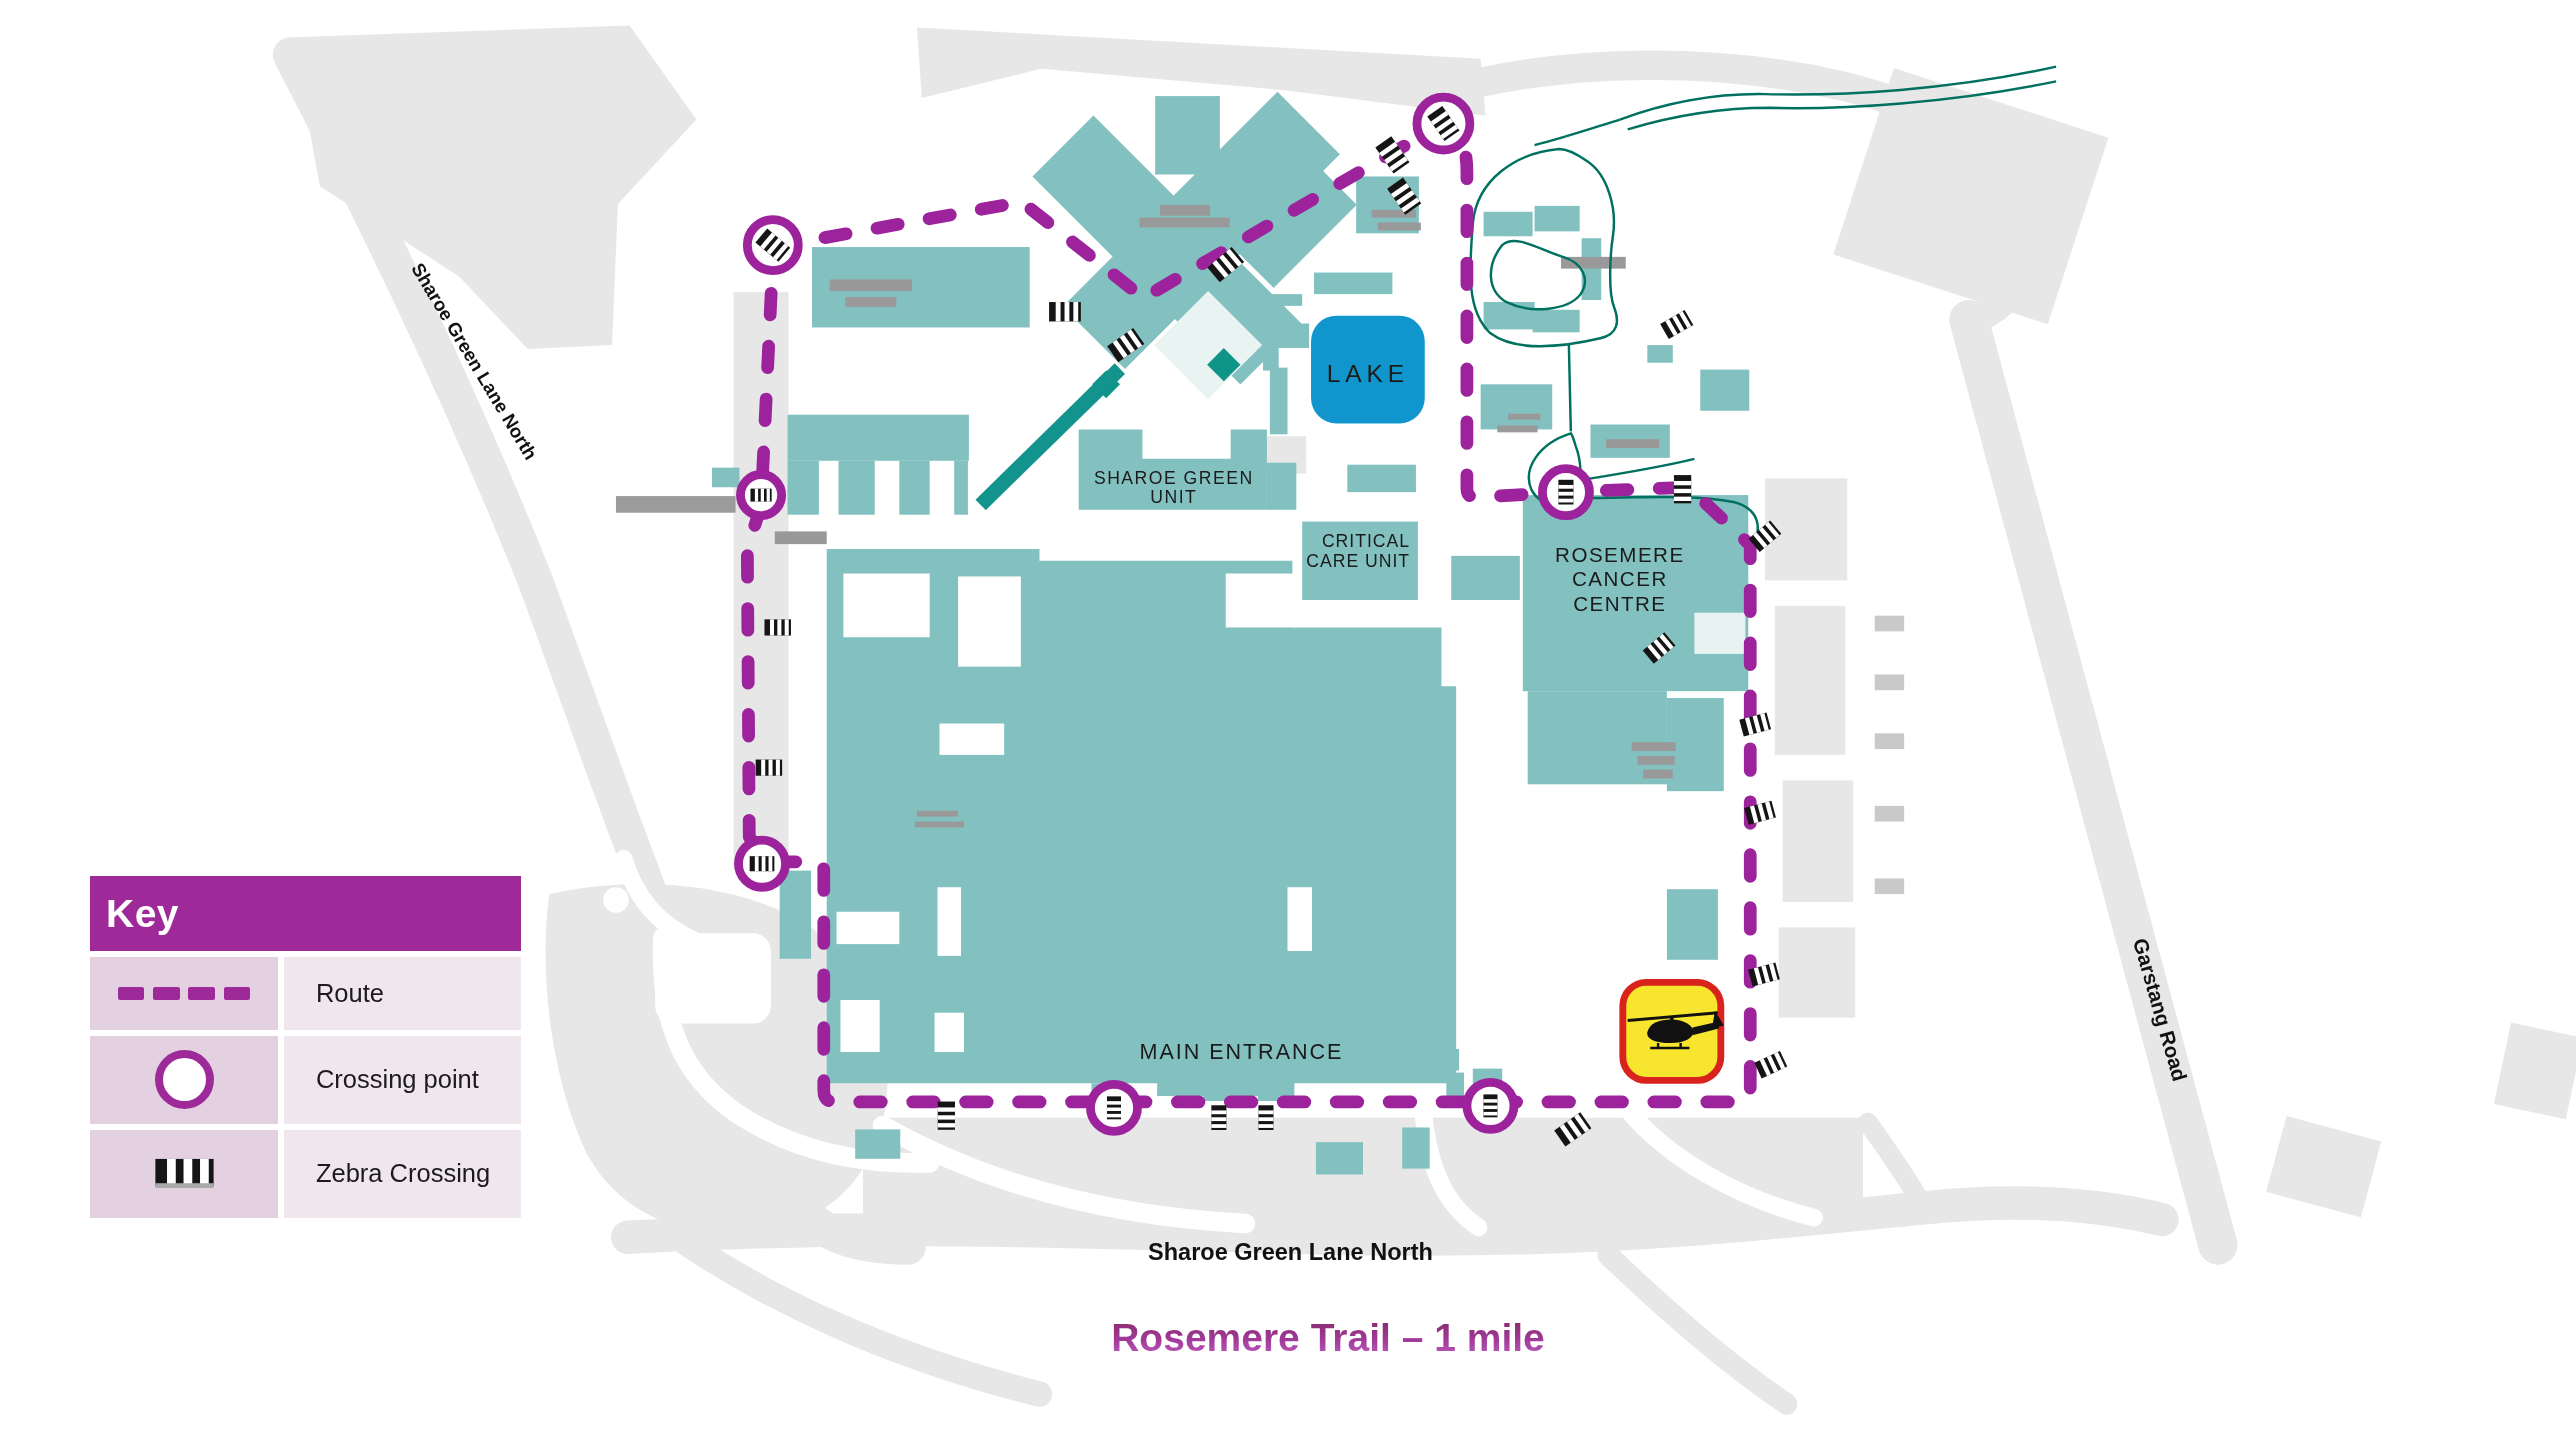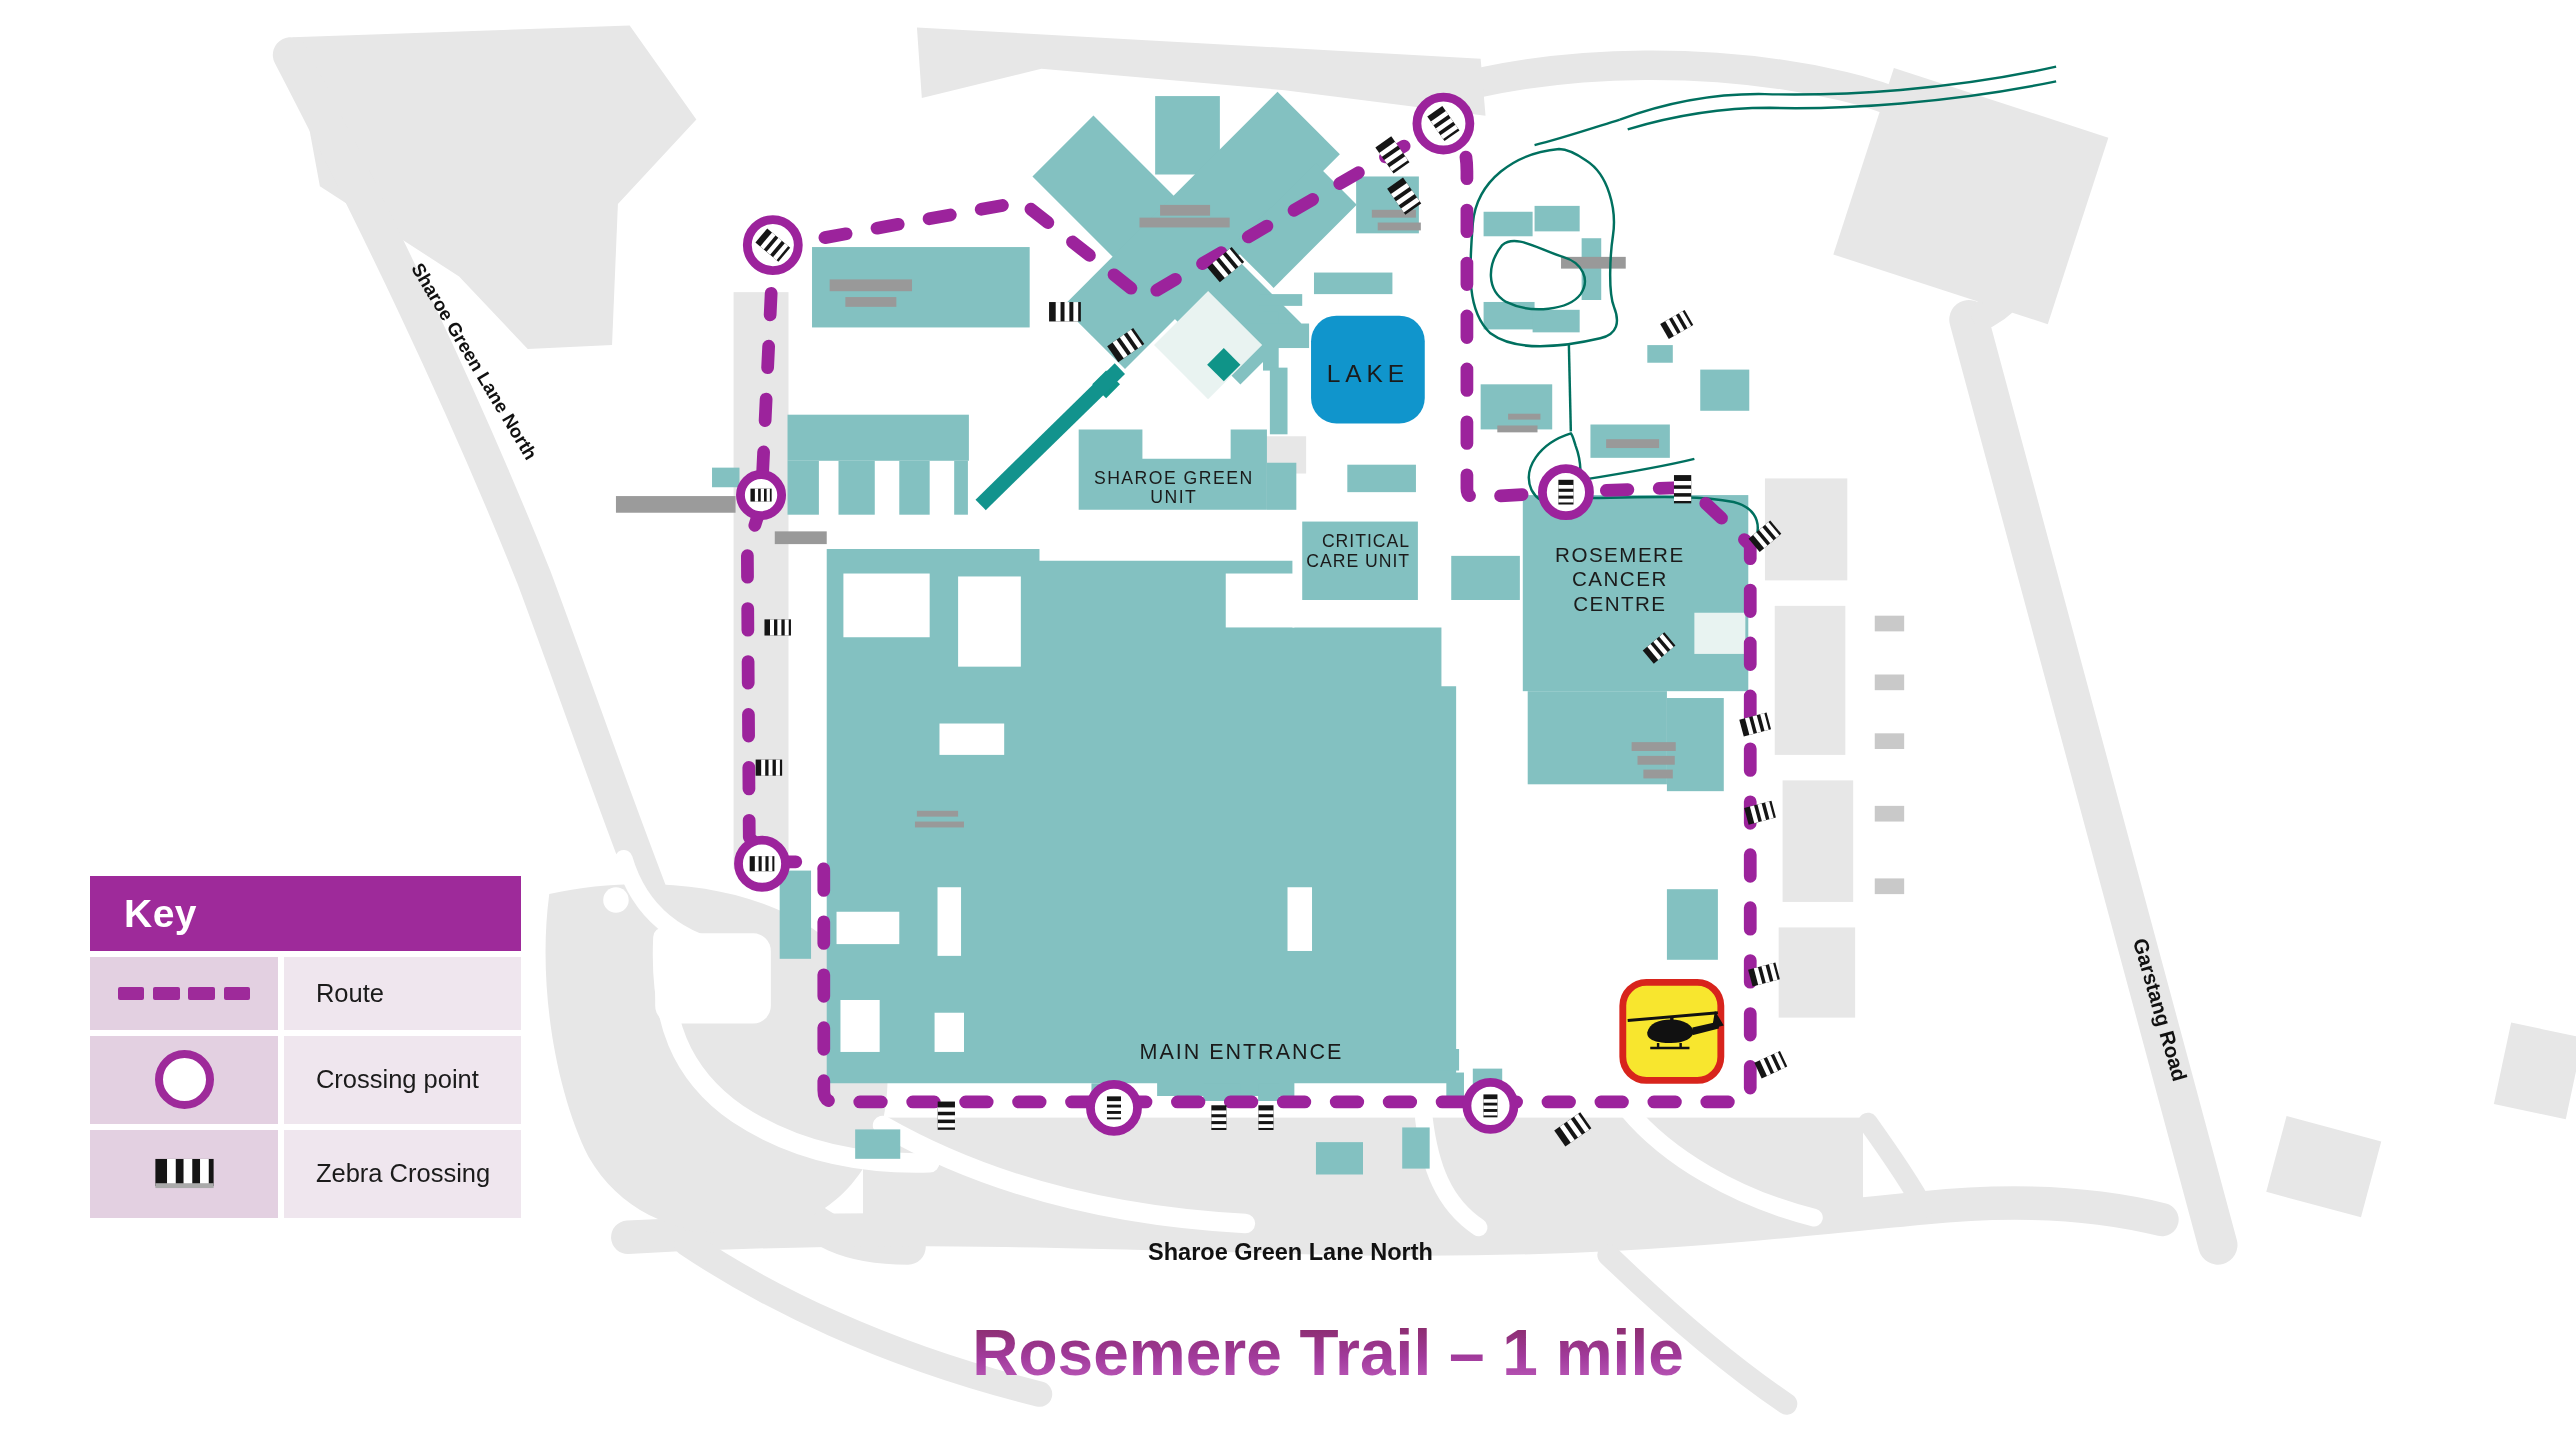--- a/index.html
+++ b/index.html
@@ -4,34 +4,34 @@
 <style>
   html,body{margin:0;padding:0;background:#fff;}
   #stage{position:relative;width:2576px;height:1449px;background:#fff;overflow:hidden;
          font-family:"Liberation Sans",sans-serif;}
   #map-svg{position:absolute;left:0;top:0;width:2576px;height:1449px;}
   .bld-label{fill:#1b1b1b;font-family:"Liberation Sans",sans-serif;}
   .road-label{fill:#111;font-family:"Liberation Sans",sans-serif;font-weight:bold;}
   
   #key{position:absolute;left:90px;top:876px;width:431px;background:#fff;}
   #key .hdr{background:#9e2a9a;color:#fff;font-weight:bold;font-size:39px;
-            height:75px;line-height:75px;padding-left:34px;letter-spacing:0.5px;}
+            height:75px;line-height:75px;padding-left:16px;letter-spacing:0.5px;}
   #key .row{display:grid;grid-template-columns:188px 1fr;gap:5.9px;margin-top:5.9px;}
   #key .cell-l{background:#e3d0e1;display:flex;align-items:center;justify-content:center;}
   #key .cell-r{background:#efe6ee;display:flex;align-items:center;padding-left:32px;
                font-size:25.5px;color:#1b1b1b;line-height:1.15;}
   #key .row1 .cell-l,#key .row1 .cell-r{height:73px;}
   #key .row2 .cell-l,#key .row2 .cell-r{height:88px;}
   #key .row3 .cell-l,#key .row3 .cell-r{height:88px;}
   .dashes{display:flex;gap:8.8px;}
   .dashes i{display:block;width:26.5px;height:12.7px;background:#9e2a9a;border-radius:2px;}
   .ring{width:43px;height:43px;border:8.8px solid #9e2a9a;border-radius:50%;background:#fff;}
   
   #title{position:absolute;left:936px;top:1316px;width:784px;text-align:center;
-         font-size:64px;font-weight:bold;letter-spacing:0px;
+         font-size:39px;font-weight:bold;letter-spacing:0px;
          background:linear-gradient(180deg,#84295f 0%,#a13a9b 55%,#c263c2 100%);
          -webkit-background-clip:text;background-clip:text;color:transparent;}
 </style>
 </head>
 <body>
 
 <div id="stage">
 
 <svg id="map-svg" viewBox="0 0 2627 1478">
   <defs>

